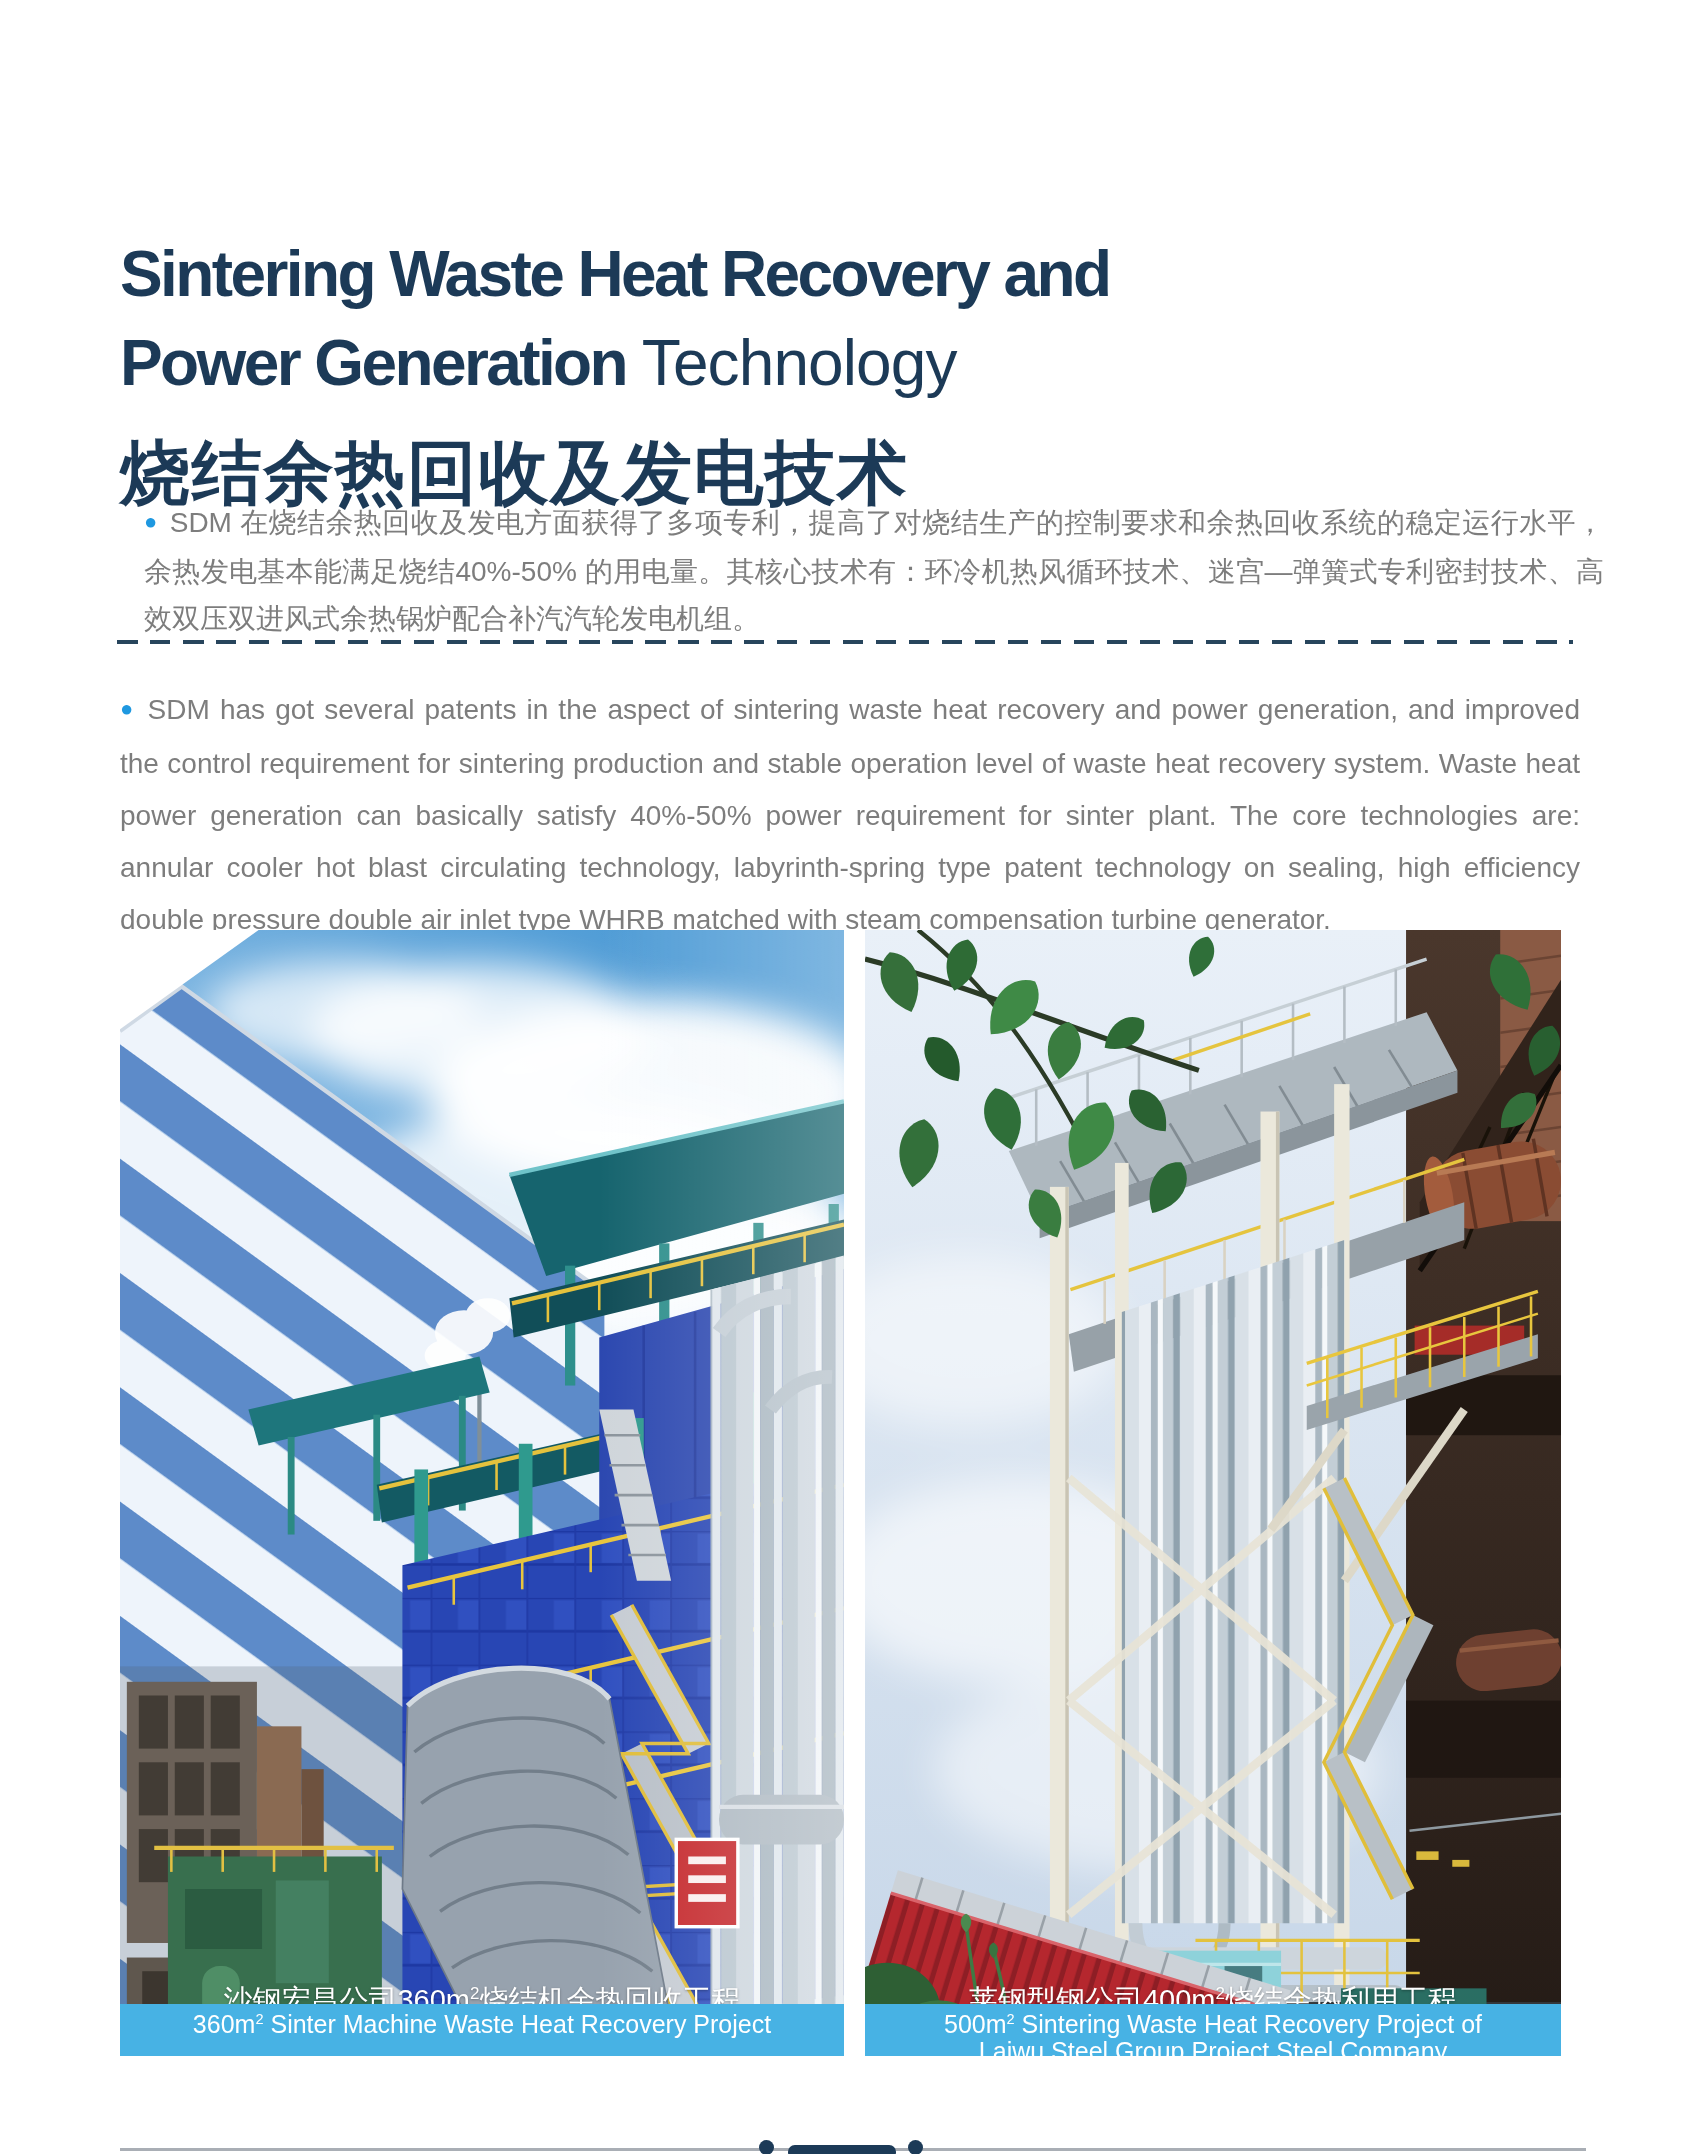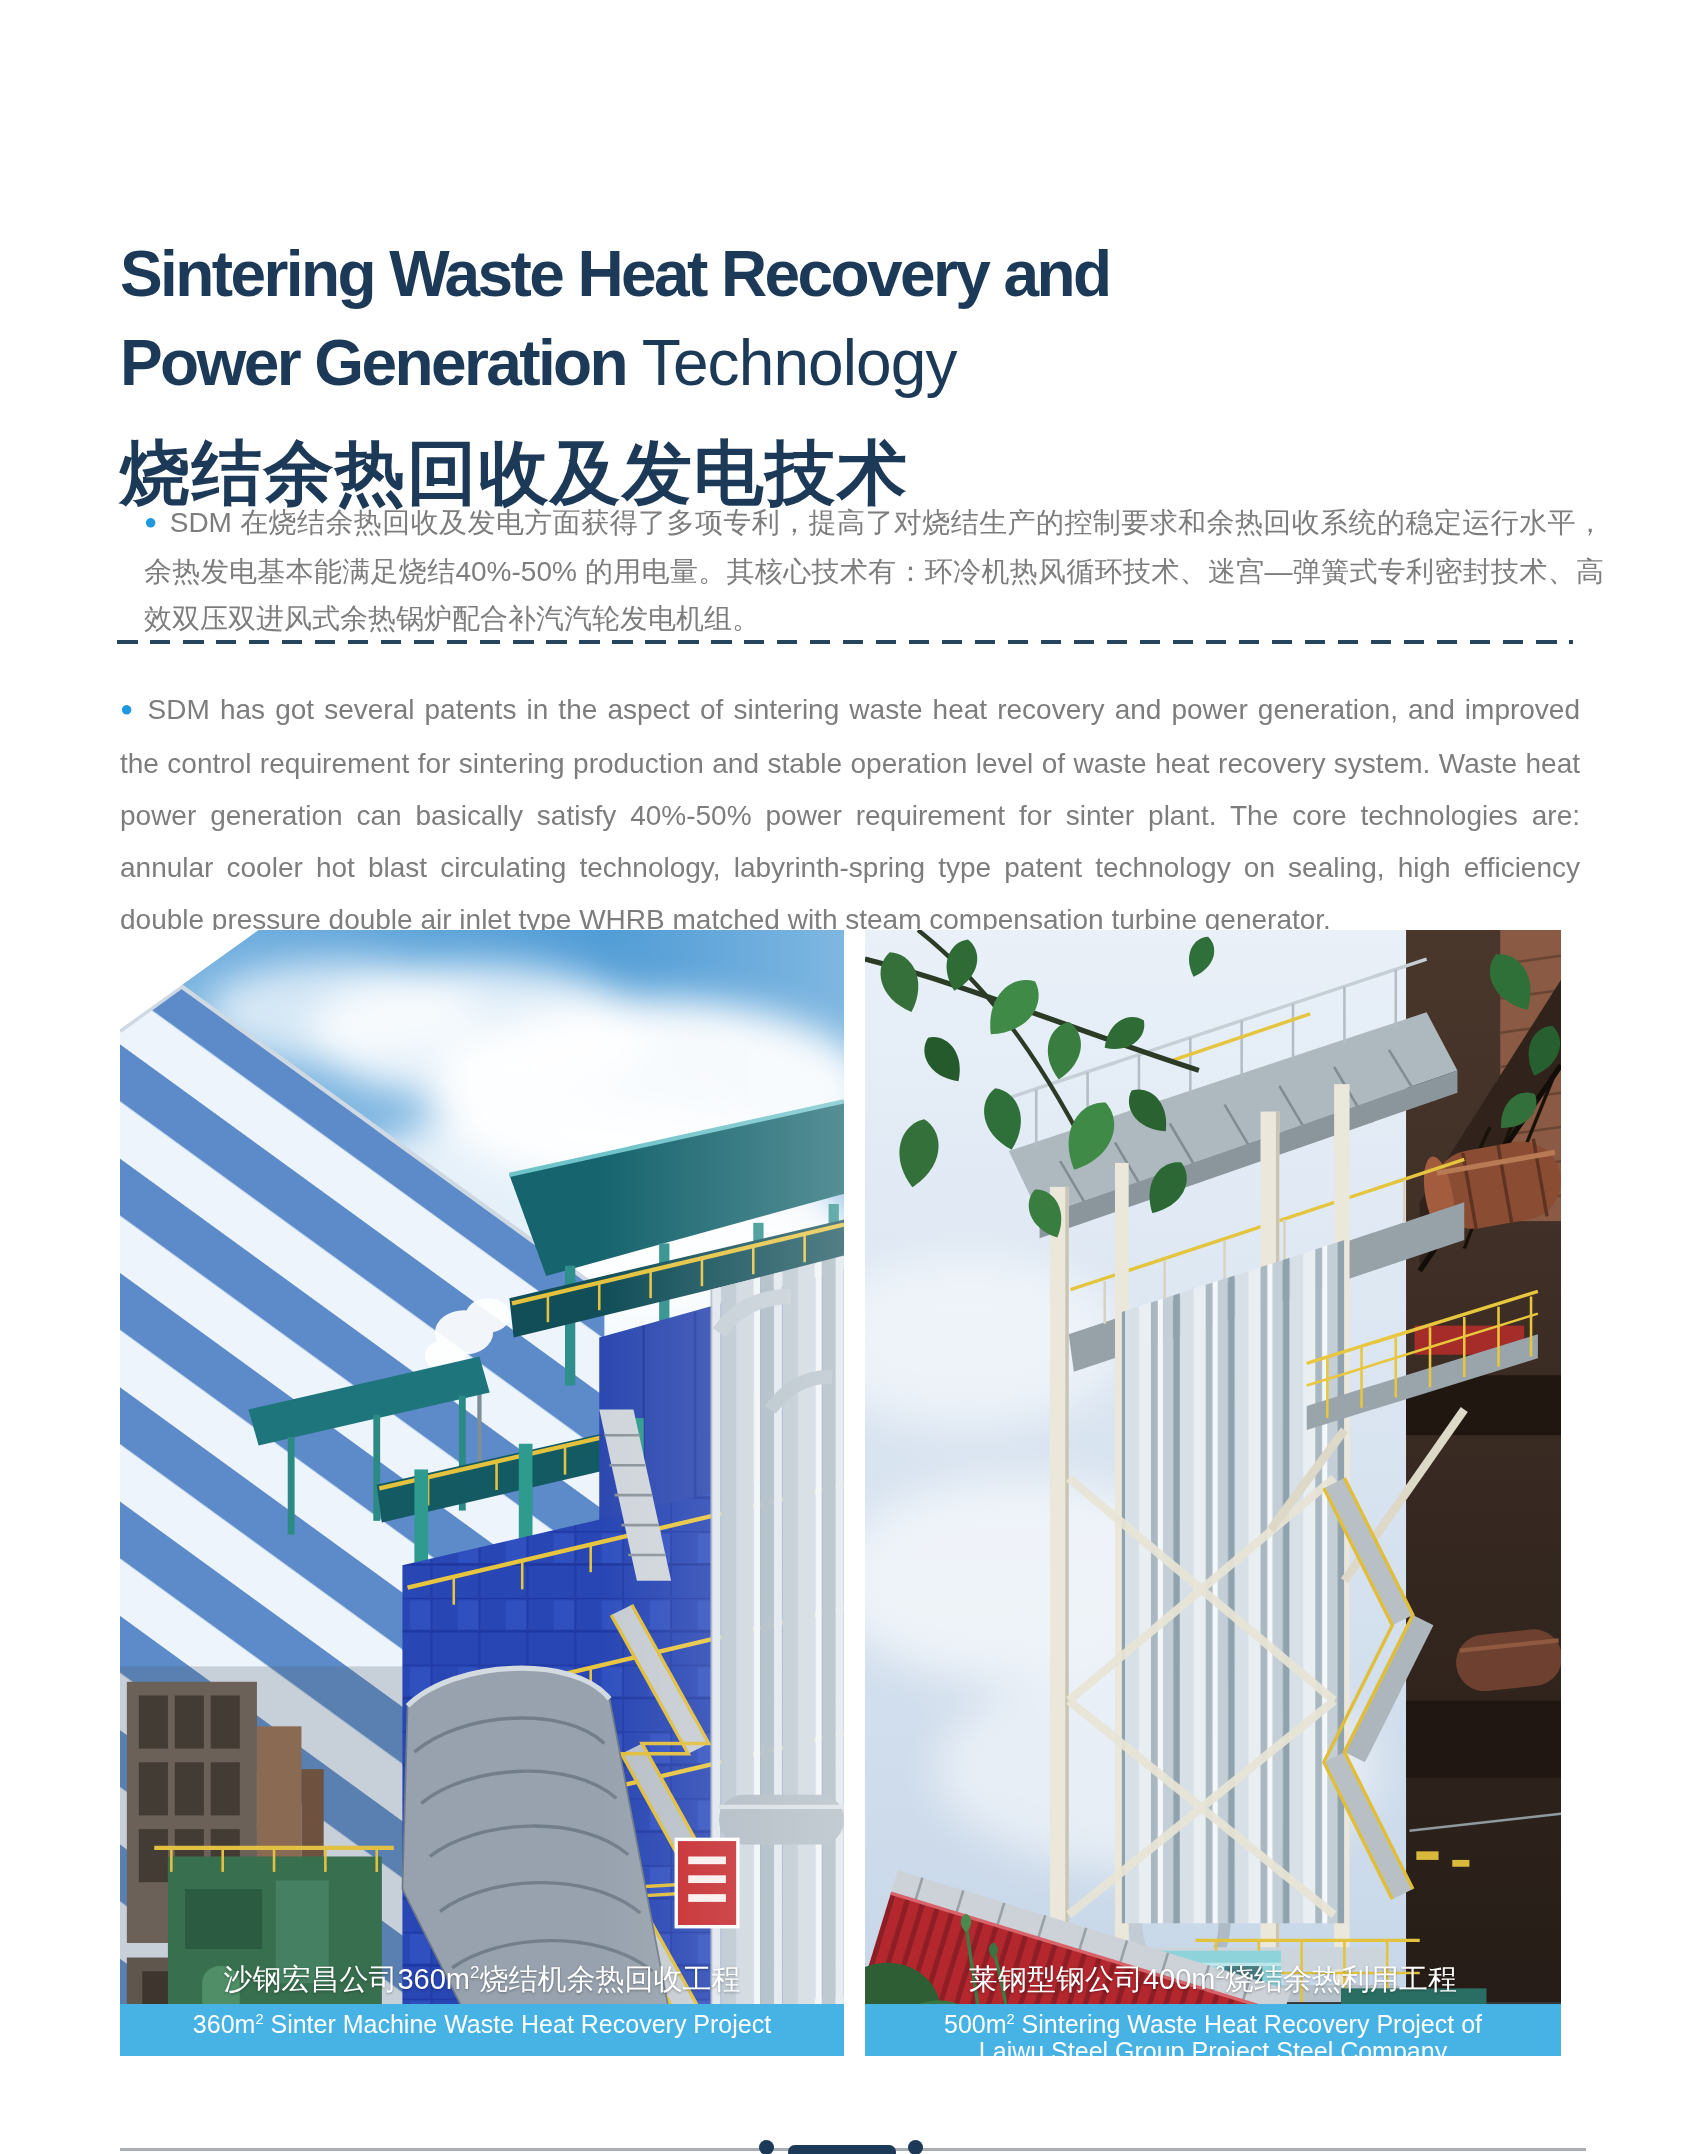--- a/index.html
+++ b/index.html
@@ -17,21 +17,21 @@
   .para-en{top:656px;font-size:28px;line-height:52px;}
   .bullet{color:#1f98e0;font-size:22px;margin-right:12px;position:relative;top:-2.6px;}
   
   .divider{position:absolute;left:117px;top:640px;width:1456px;height:4.3px;
            background:repeating-linear-gradient(to right,#27455c 0 20.5px,transparent 20.5px 33px);}
   
   .figure{position:absolute;top:930px;height:1126px;overflow:hidden;}
   .figure-left{left:120px;width:724px;}
   .figure-right{left:865px;width:696px;}
   .photo-art{position:absolute;left:0;top:0;width:100%;height:100%;display:block;}
-  .cap-cn{position:absolute;left:0;right:0;bottom:64px;height:39px;text-align:center;
+  .cap-cn{position:absolute;left:0;right:0;bottom:43px;height:39px;text-align:center;
           color:#ffffff;font-size:29px;line-height:39px;text-shadow:0 0.9px 2.6px rgba(0,0,0,.35);}
   .cap-cn sup{font-size:17px;}
   .cap-band{position:absolute;left:0;right:0;bottom:0;height:52px;background:#47b2e4;
             color:#ffffff;text-align:center;font-size:25px;line-height:27px;padding-top:1.7px;
             box-sizing:border-box;font-weight:400;}
   .cap-band sup{font-size:14.6px;}
   
   .footer-line{position:absolute;left:120px;top:2148px;width:1466px;height:2.6px;background:#a9aeb5;}
   .footer-dot{position:absolute;width:15.4px;height:15.4px;border-radius:50%;background:#1c3a57;top:2140px;}
   .footer-dot.left{left:759px;}

